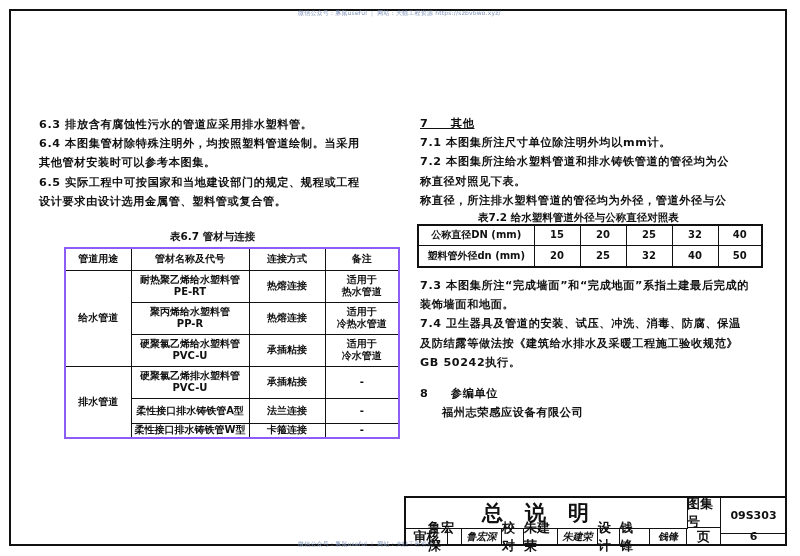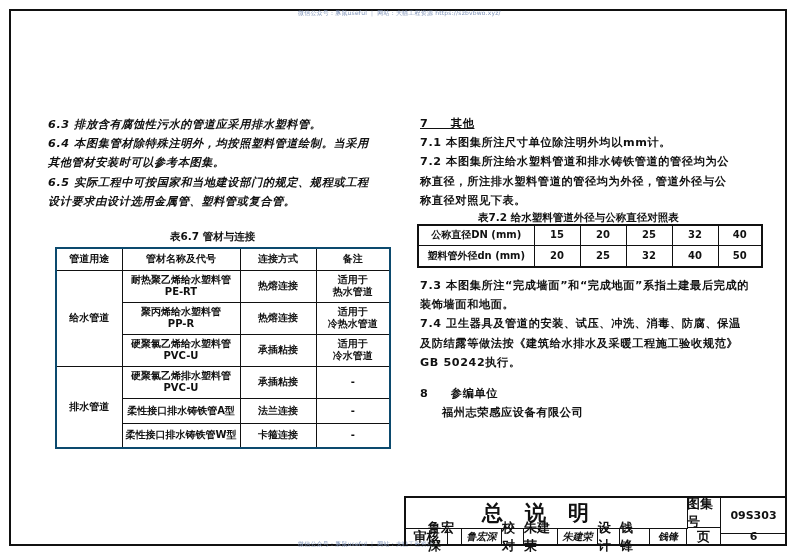--- a/index.html
+++ b/index.html
@@ -6,27 +6,27 @@
   body { width:800px; height:556px; position:relative; overflow:hidden;
          font-family:"DejaVu Sans", sans-serif; color:#111; }
   .frame { position:absolute; left:9px; top:9px; width:778px; height:537px;
            border:2px solid #111; box-sizing:border-box; }
   .wm { position:absolute; font-size:6px; color:#7f93b8; white-space:nowrap;
         letter-spacing:0.2px; }
   .wm-top { left:298px; top:9px; }
   .wm-bot { left:298px; top:540px; }
   .para { position:absolute; font-size:11.2px; line-height:19.2px; font-weight:bold;
           white-space:nowrap; letter-spacing:0.6px; }
-  .left-col { left:48px; top:115px; width:345px;font-style:italic; }
+  .left-col { left:39px; top:115px; width:345px; }
   .right-col { left:420px; top:114px; width:370px; }
   .caption { position:absolute; font-size:10.5px; font-weight:bold; white-space:nowrap; }
   table { border-collapse:collapse; position:absolute;border-radius:21px; }
   td { border:1px solid #111; text-align:center; font-size:10px; font-weight:bold;
        line-height:12px; padding:0; }
-  #t67 { left:55px; top:247px; border:2px solid #0c4a6e; }
+  #t67 { left:64px; top:247px; border:2px solid #8b5cf6; }
   #t72 { left:417px; top:224px; border:2px solid #111; }
   .sec-head { font-weight:bold;text-decoration:underline; }
   .titleblock { position:absolute; left:404px; top:496px; width:383px; height:50px;
                 border-top:2px solid #111; border-left:2px solid #111; box-sizing:border-box; }
   .tb-title { position:absolute; left:0; top:0; width:281px; height:30px;
               border-right:1px solid #111; border-bottom:1px solid #111;
               display:flex; align-items:center; justify-content:center;
               font-size:21px; font-weight:bold; letter-spacing:22px; }
   .tb-cell { position:absolute; border-right:1px solid #111; border-bottom:1px solid #111;
              display:flex; align-items:center; justify-content:center;
@@ -106,34 +106,34 @@
           <div>PVC-U</div>
         </td>
     <td>承插粘接</td>
     <td>-</td>
   </tr>
   <tr style="height:25px">
     <td>柔性接口排水铸铁管A型</td>
     <td>法兰连接</td>
     <td>-</td>
   </tr>
-  <tr style="height:25px">
+  <tr style="height:15px">
     <td>柔性接口排水铸铁管W型</td>
     <td>卡箍连接</td>
     <td>-</td>
   </tr>
 </tbody>
   </table>
 
 <div class="para right-col">
   <div class="sec-head" style="white-space:pre">7     其他</div>
   <div>7.1 本图集所注尺寸单位除注明外均以mm计。</div>
   <div>7.2 本图集所注给水塑料管道和排水铸铁管道的管径均为公</div>
+  <div>称直径对照见下表。</div>
   <div>称直径，所注排水塑料管道的管径均为外径，管道外径与公</div>
-  <div>称直径对照见下表。</div>
 </div>
 
 <div class="caption" style="left:478px; top:211px;">表7.2     给水塑料管道外径与公称直径对照表</div>
 
 <table id="t72">
   <colgroup>
       <col style="width:116px">
       <col style="width:46px">
       <col style="width:46px">
       <col style="width:46px">

